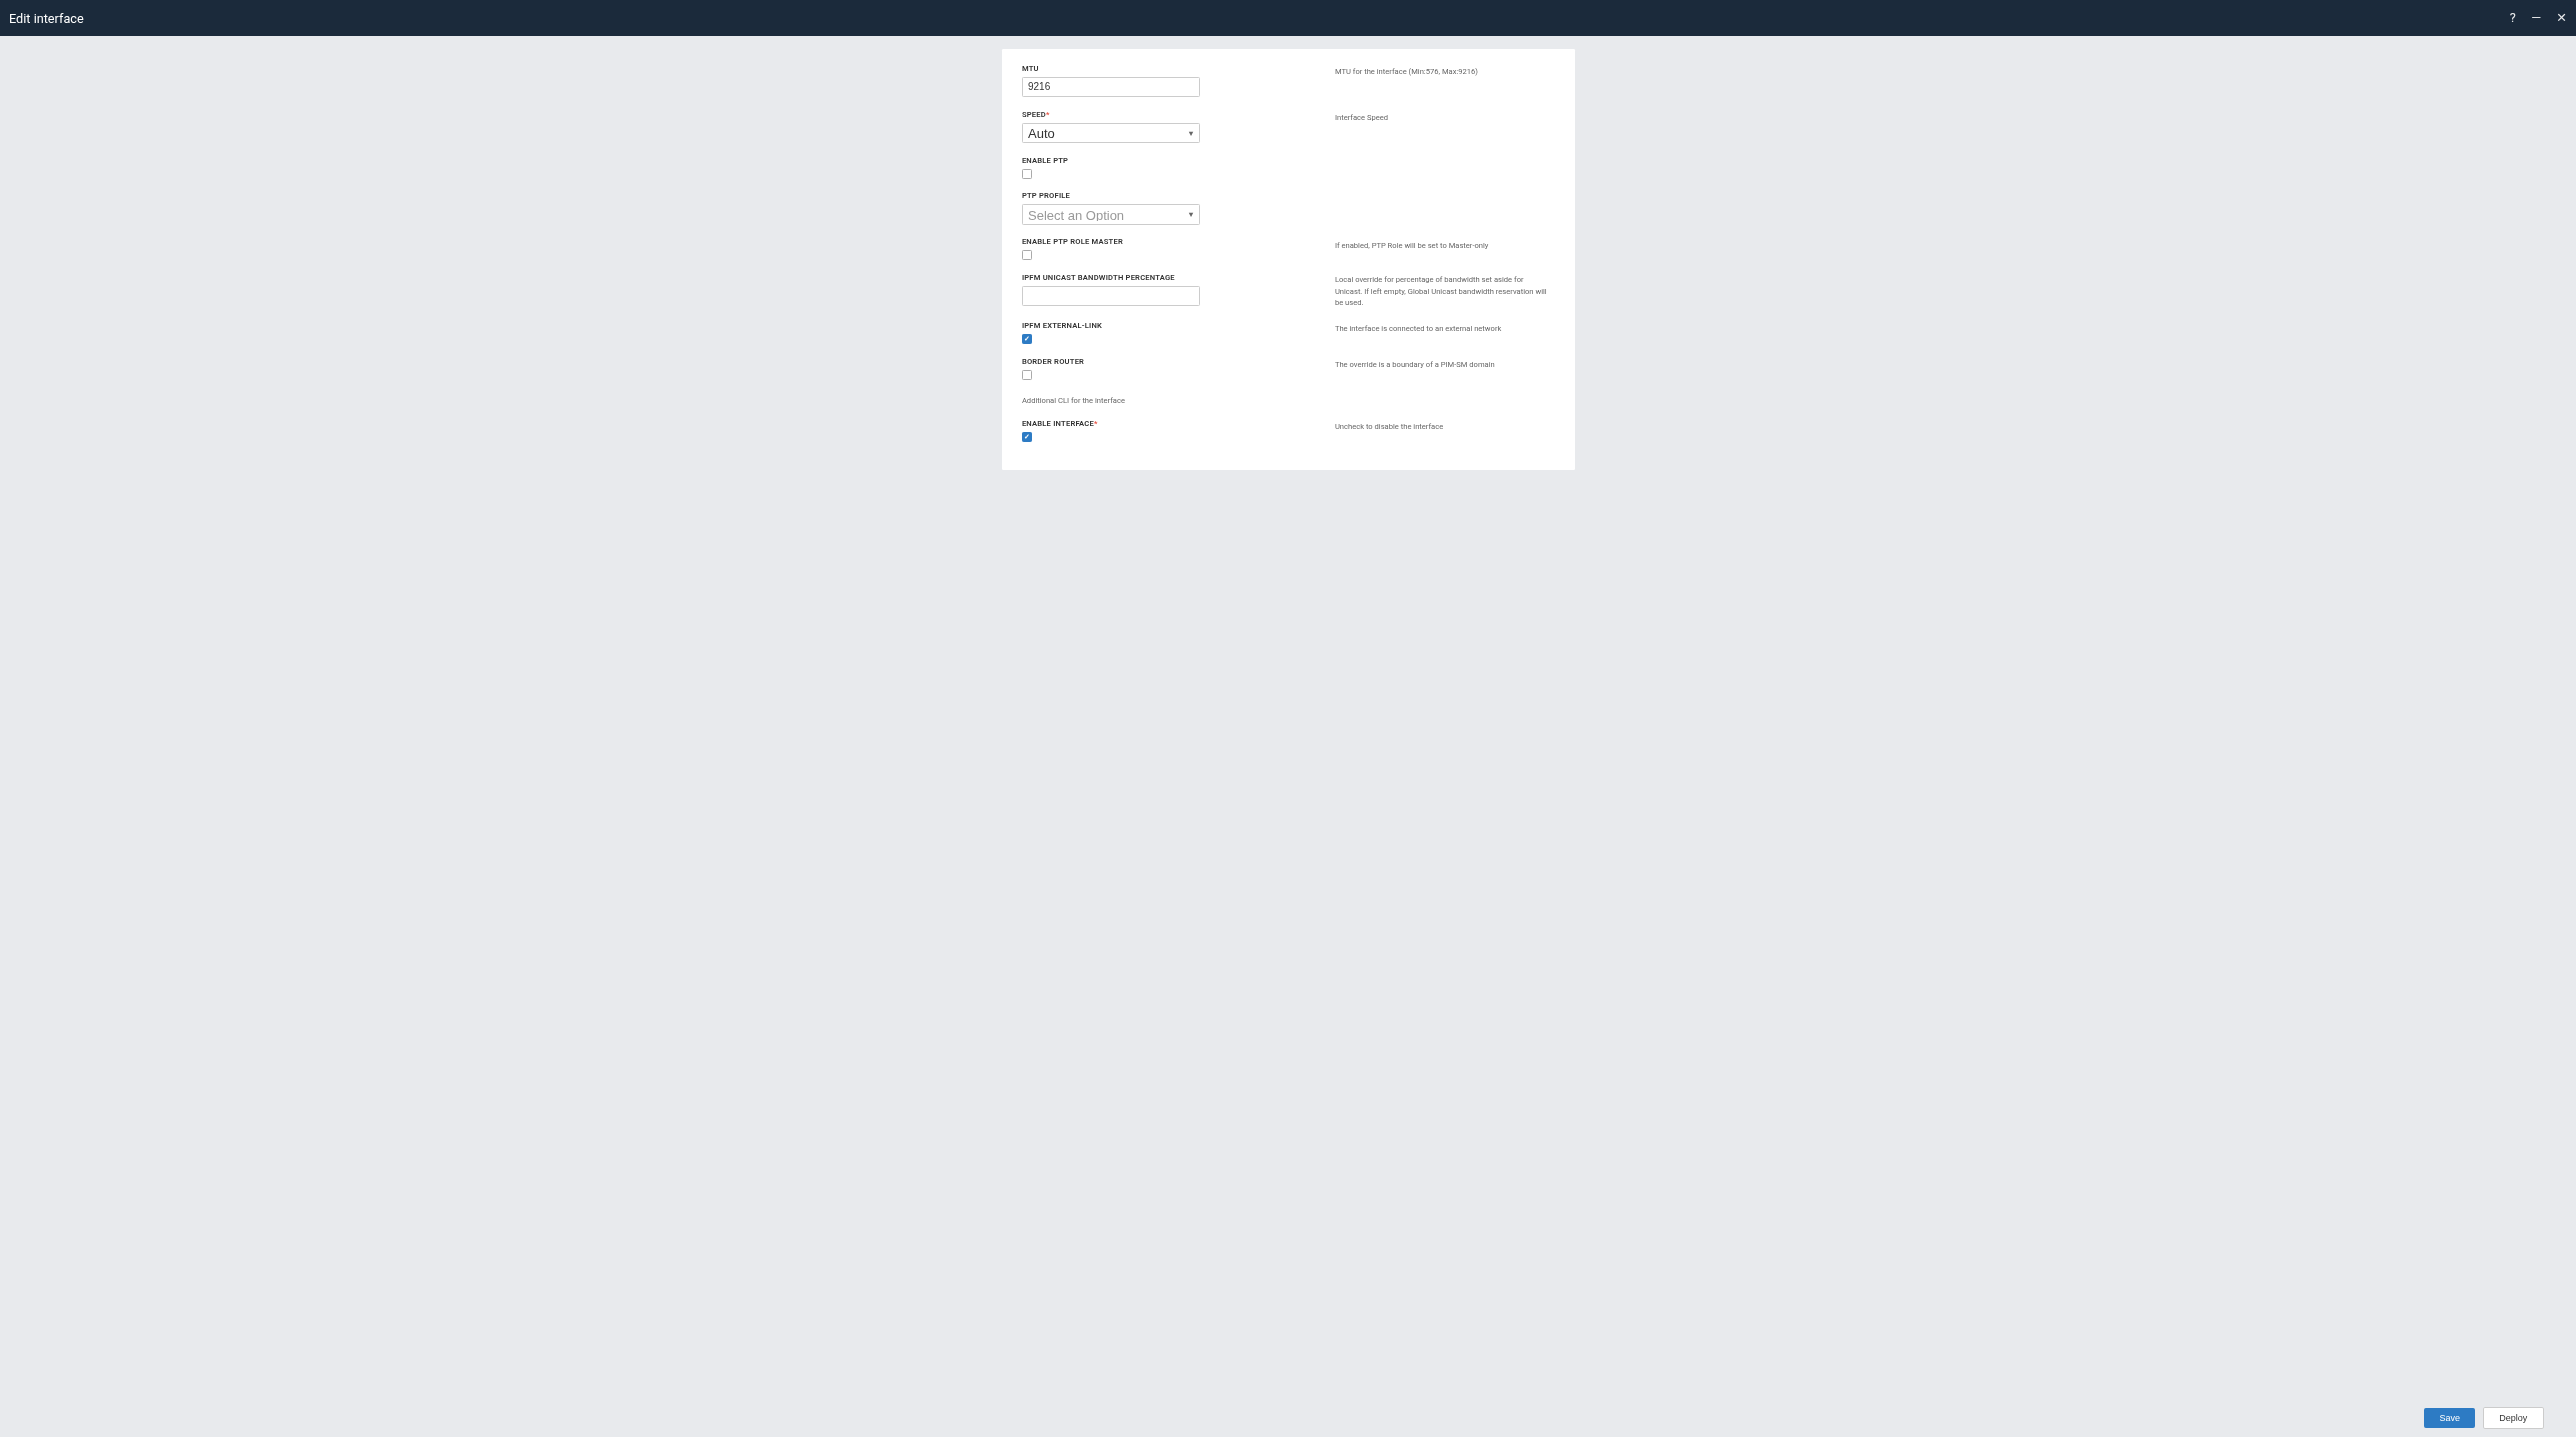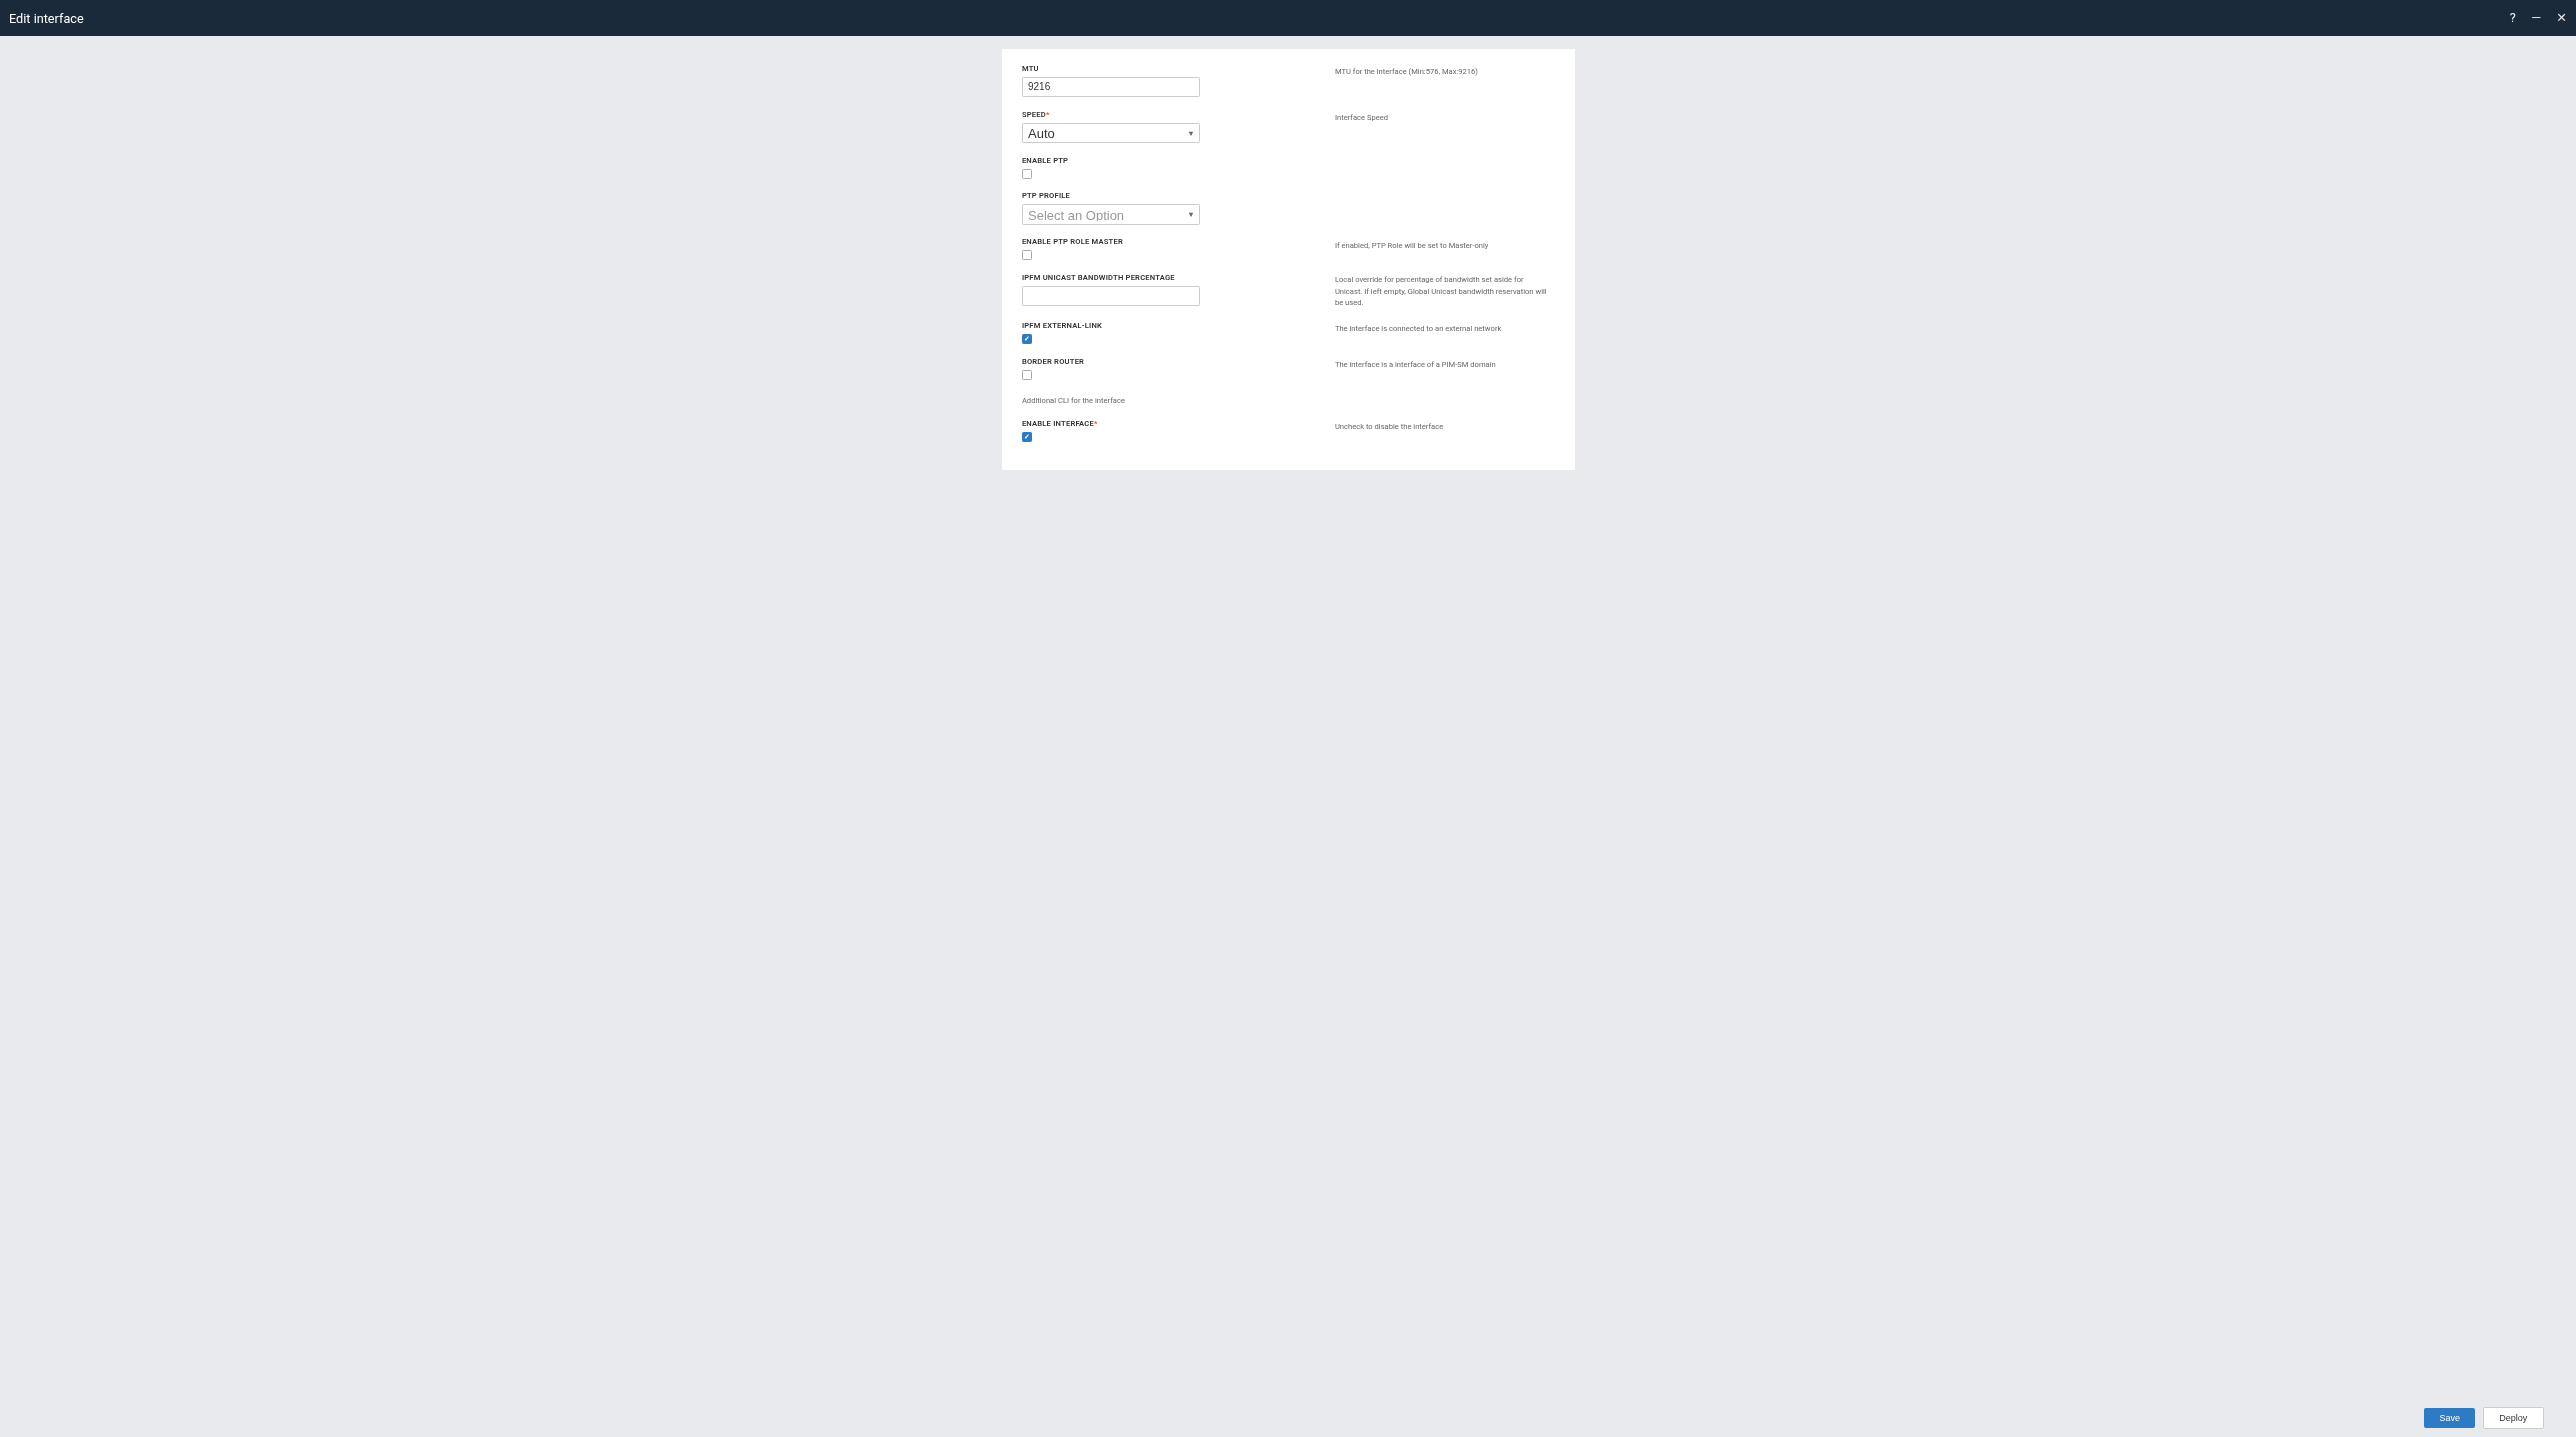--- a/index.html
+++ b/index.html
@@ -345,21 +345,21 @@
     </div>
 
     <div class="form-row">
       <div class="form-left">
         <div class="field-label">Border Router</div>
         <div class="checkbox-wrapper">
           <div class="checkbox-custom"></div>
         </div>
       </div>
       <div class="form-right">
-        <span class="field-hint">The interface is a interface of a PIM-SM domain</span>
+        <span class="field-hint">The override is a boundary of a PIM-SM domain</span>
       </div>
     </div>
 
 
     <div class="form-textarea-row">
       <div class="form-textarea-right">
         <span class="field-hint">Additional CLI for the interface</span>
       </div>
     </div>
 

